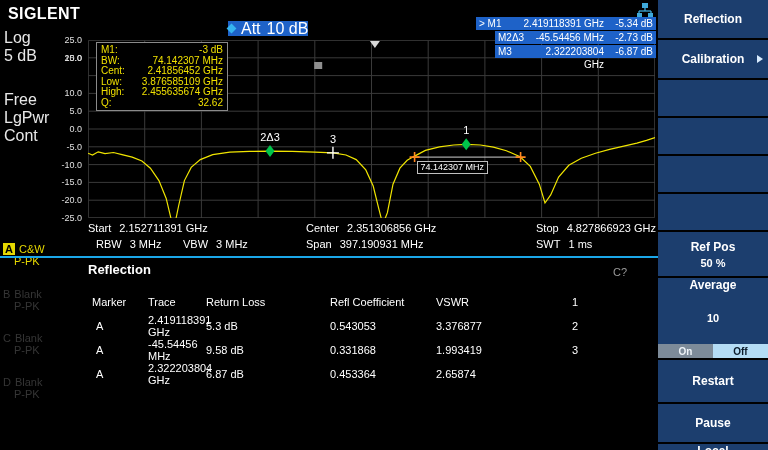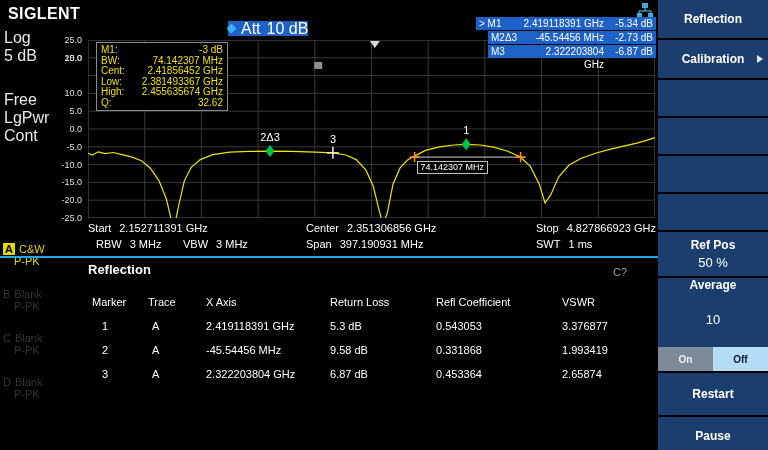--- a/index.html
+++ b/index.html
@@ -13,21 +13,21 @@
           letter-spacing:.4px; color:#fff; }
   .att-chip { position:absolute; left:228px; top:21px; height:15px;
     background:#1e62c8; color:#fff; font-size:16px; line-height:15px;
     display:flex; align-items:center; gap:6px; padding:0 0;text-align:center; }
   .att-diamond { width:7px; height:7px; background:#35b4f0; transform:rotate(45deg); }
   .lan { position:absolute; left:637px; top:3px; }
   
   .mreadout { position:absolute; left:476px; top:17px; width:180px; font-size:10px; z-index:5; }
   .mrow { display:flex; gap:3px; background:#1e62c8; color:#fff; height:13px;
           line-height:13px; margin-bottom:1px; padding:0 3px; }
-  .mrow-sub { margin-left:12px; }
+  .mrow-sub { margin-left:19px; }
   .mname { flex:0 0 32px; text-align:left; }
   .mx { flex:1; text-align:right; }
   .my { flex:0 0 46px; text-align:right; }
   
   .lb { position:absolute; left:4px; color:#e8e8e8; font-size:16px; }
   .trace { position:absolute; left:3px; font-size:11px; }
   .t-line2 { padding-left:11px; }
   .trace-a { color:#e6d800; }
   .trace-a .t-id { background:#e6d800; color:#000; padding:0 2px; font-weight:bold; }
   .trace-dim { color:#353535; }
@@ -52,27 +52,27 @@
   .mtable { position:absolute; left:92px; top:290px; width:552px; display:grid;
     grid-template-columns:56px 58px 124px 106px 126px 75px; grid-auto-rows:24px;
     font-size:11px; color:#fff; align-items:center; }
   .mtable .td.c0 { padding-left:10px; }
   .mtable .td.c1 { padding-left:4px; }
   
   .side { position:absolute; left:658px; top:0; width:110px; height:450px;
     display:flex; flex-direction:column; gap:2px; background:#000; }
   .sk { position:relative; background:#1c3e6e; color:#fff; font-size:12px; font-weight:600;
     display:flex; flex-direction:column; align-items:center; justify-content:center; gap:3px; }
-  .sk .val { font-weight:normal; font-size:13px; }
+  .sk .val { font-weight:bold; font-size:11px; }
   .h38 { flex:0 0 38px; } .h36 { flex:0 0 36px; } .h44 { flex:0 0 44px; }
   .h56 { flex:0 0 56px;gap:20px; } .h42 { flex:0 0 42px; } .hfill { flex:1; }
   .arrow { position:absolute; right:5px; top:50%; transform:translateY(-50%);
     width:0; height:0; border-left:6px solid #d9ecff;
     border-top:4px solid transparent; border-bottom:4px solid transparent; }
-  .toggle { display:flex; width:100%; height:24px; font-size:10px; font-weight:600; }
+  .toggle { display:flex; width:100%; height:14px; font-size:10px; font-weight:600; }
   .seg { flex:1; display:flex; align-items:center; justify-content:center; }
   .seg-on { background:#7d8b99; color:#eef3f8; }
   .seg-off { background:#b4dcf5; color:#0a1a2a; }
 </style>
 </head>
 <body>
 
 <div class="screen">
 
   <div class="logo">SIGLENT</div>
@@ -190,21 +190,21 @@
       <div class="ib-row">
           <span>BW:</span>
           <span>74.142307 MHz</span>
         </div>
       <div class="ib-row">
           <span>Cent:</span>
           <span>2.41856452 GHz</span>
         </div>
       <div class="ib-row">
           <span>Low:</span>
-          <span>2.381493367 GHz</span>
+          <span>3.876585109 GHz</span>
         </div>
       <div class="ib-row">
           <span>High:</span>
           <span>2.455635674 GHz</span>
         </div>
       <div class="ib-row">
           <span>Q:</span>
           <span>32.62</span>
         </div>
     </div>
@@ -219,21 +219,20 @@
   <div class="freq-item" style="left:306px;top:238px"><span class="fl">Span</span><span>397.190931 MHz</span></div>
   <div class="freq-item" style="left:536px;top:238px"><span class="fl">SWT</span><span>1 ms</span></div>
 
   <div class="divider"></div>
 
   <div class="section-title">Reflection</div>
   <div class="corr">C?</div>
   <div class="mtable">
     <div class="th">Marker</div>
     <div class="th">Trace</div>
-    <div class="th">X Axis</div>
     <div class="th">Return Loss</div>
     <div class="th">Refl Coefficient</div>
     <div class="th">VSWR</div>
 
     <div class="td c0">1</div>
     <div class="td c1">A</div>
     <div class="td">2.419118391 GHz</div>
     <div class="td">5.3 dB</div>
     <div class="td">0.543053</div>
     <div class="td">3.376877</div>

